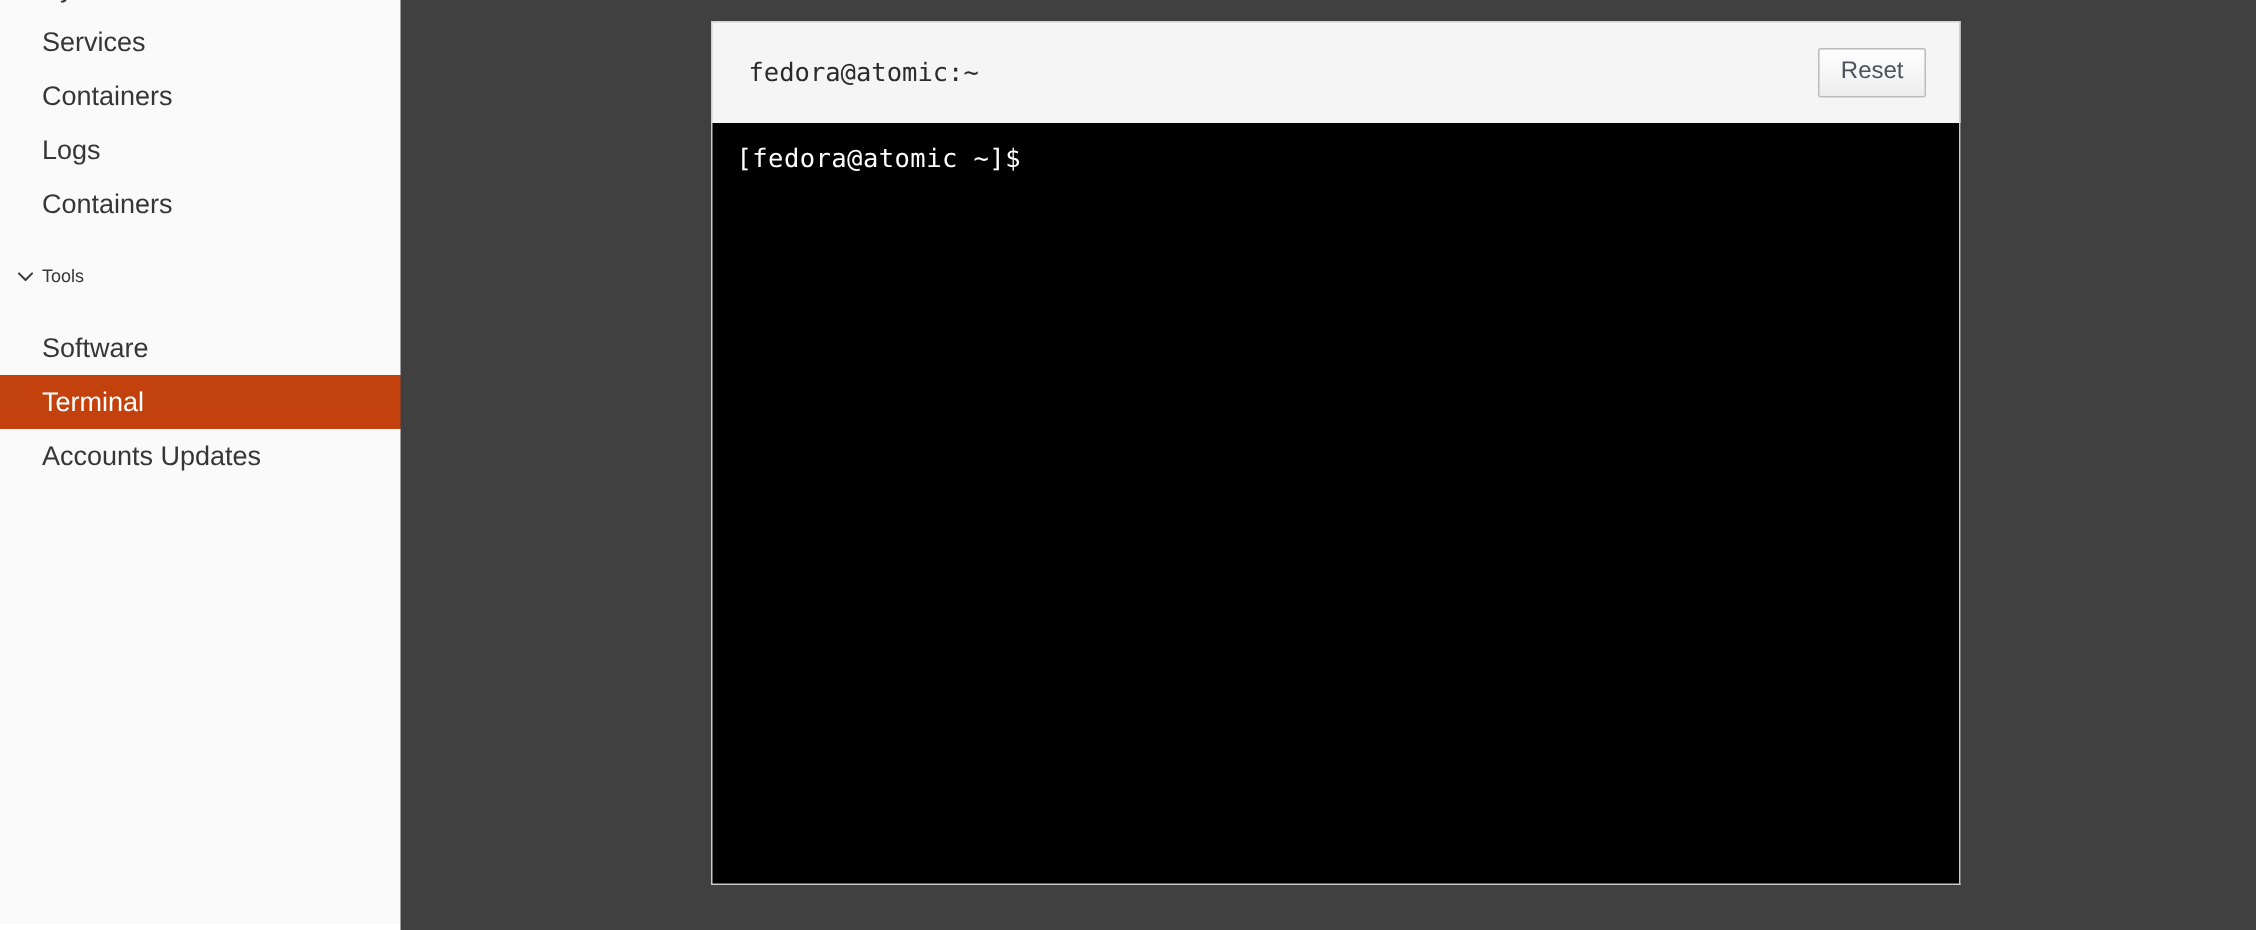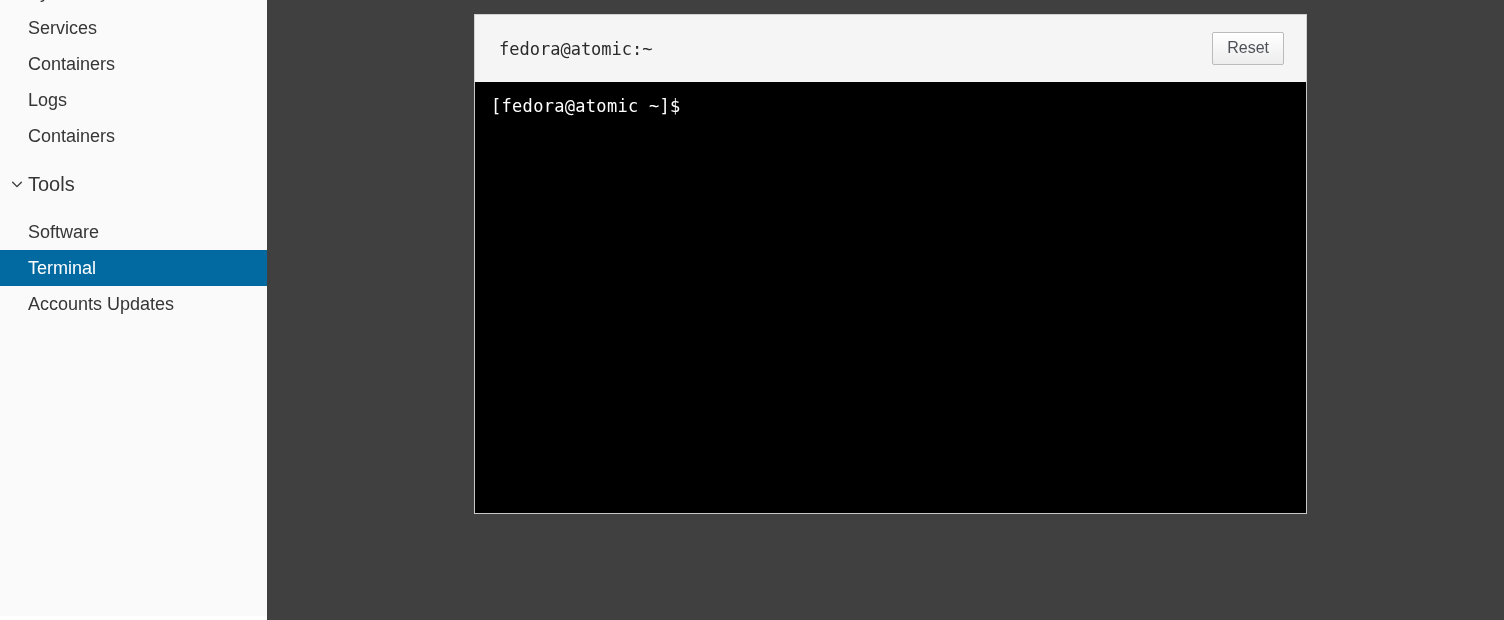--- a/index.html
+++ b/index.html
@@ -54,32 +54,32 @@
     white-space: nowrap;
   }
 
   .nav-item .label {
     flex: 1 1 auto;
     overflow: hidden;
     text-overflow: ellipsis;
   }
 
   .nav-item.selected {
-    background: #0369a1;
+    background: #c2410c;
     color: #ffffff;
   }
 
   
   .nav-section {
     display: flex;
     align-items: center;
     height: 36px;
     padding-left: 6px;
     color: #363636;
-    font-size: 20px;
+    font-size: 12px;
     margin-top: 12px;
     margin-bottom: 12px;
     cursor: pointer;
     white-space: nowrap;
   }
   .nav-section .chev {
     width: 22px;
     display: inline-flex;
     align-items: center;
     justify-content: center;
@@ -138,21 +138,21 @@
     color: #4d5258;
     background: linear-gradient(to bottom, #ffffff 0%, #ededed 100%);
     border: 1px solid #bbbbbb;
     border-radius: 2px;
     padding: 6px 14px 7px 14px;
     line-height: 1.1;
     cursor: pointer;
   }
 
   #terminal-body {
-    height: 432px;
+    height: 508px;
     background: #000000;
     border: 1px solid #c9c9c9;
     border-top: none;
     padding: 14px 0 0 16px;
     overflow: hidden;
   }
 
   .term-line {
     font-family: "DejaVu Sans Mono", "Liberation Mono", monospace;
     font-size: 17px;

